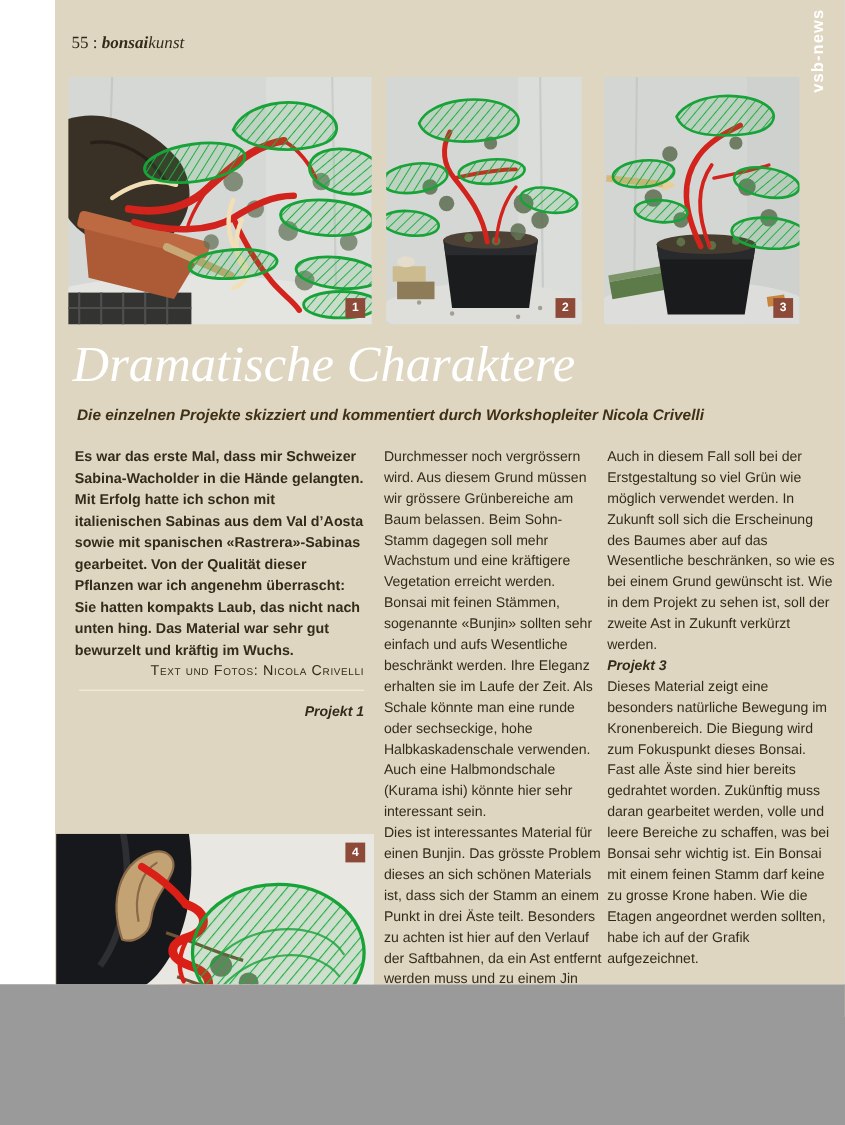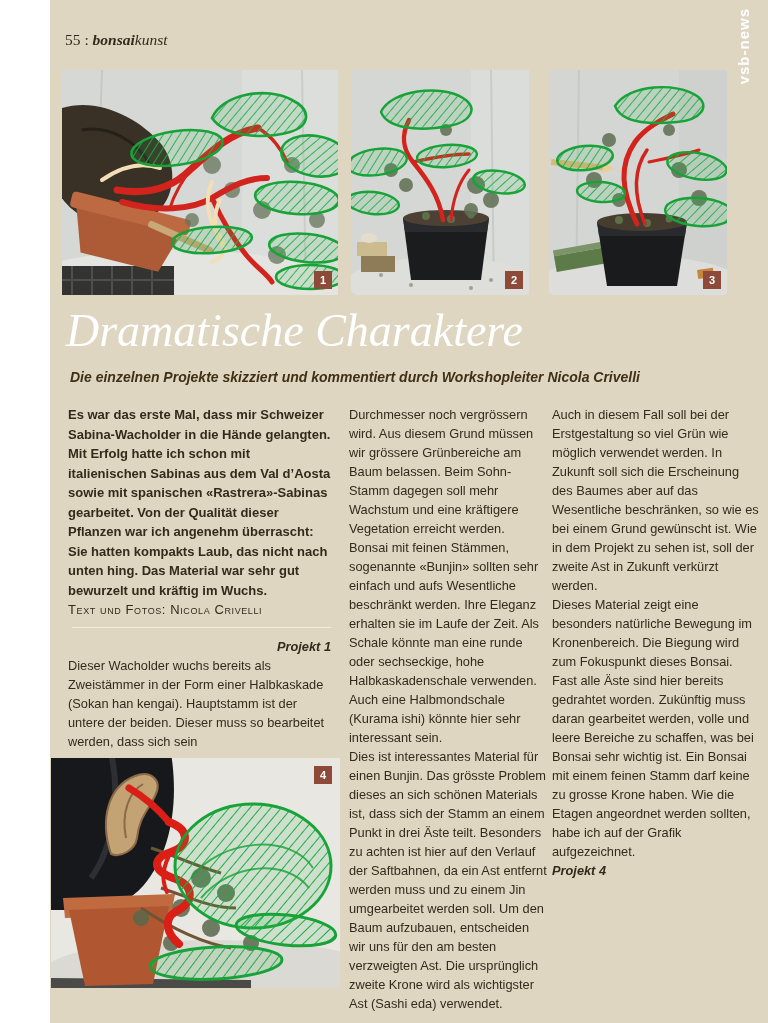--- a/index.html
+++ b/index.html
@@ -1,16 +1,16 @@
 <!DOCTYPE html>
 <html style="--page-tan: #ded6c1; --margin-white: #ffffff; --badge-brown: #8e4a38; --text-dark: #342a1b; --headline-white: #ffffff; --rule-cream: #f3eede; --sketch-green: #17a338; --sketch-red: #d2231c;"><head>
 <meta charset="utf-8">
 <style>
   html,body{margin:0;padding:0;background:#9a9a9a;}
-  .page{position:relative;width:768px;height:1023px;background:var(--margin-white,#ffffff);
+  .page{position:relative;width:768px;height:895px;background:var(--margin-white,#ffffff);
         overflow:hidden;font-family:"Liberation Sans",sans-serif;}
   .canvas{position:absolute;left:50px;top:0;width:718px;height:1023px;background:var(--page-tan,#ded6c1);}
 
   .header{position:absolute;left:65px;top:31px;font-family:"Liberation Serif",serif;
           font-size:15.5px;color:var(--text-dark,#2e2517);}
   .header .b{font-weight:bold;font-style:italic;}
   .header .l{font-style:italic;}
 
   .edge-label{position:absolute;top:8px;right:16px;color:#ffffff;font-weight:bold;font-size:15px;
               letter-spacing:1px;writing-mode:vertical-rl;transform:rotate(180deg);}
@@ -33,21 +33,21 @@
             white-space:nowrap;}
   .subtitle{position:absolute;left:70px;top:369px;font-size:14px;font-style:italic;font-weight:bold;
             color:#3f3016;white-space:nowrap;}
 
   .col{position:absolute;top:405px;font-size:12.8px;line-height:19px;color:var(--text-dark,#352b1b);}
   #col1{left:68px;width:263px;}
   #col2{left:349px;width:198px;}
   #col3{left:552px;width:209px;}
   .col p{margin:0;}
   .intro{font-weight:bold;font-size:13px;line-height:19.5px;}
-  .credit{margin-top:9px;text-align:left;font-variant:small-caps;letter-spacing:0.6px;font-size:13px;}
+  .credit{margin-top:9px;text-align:right;font-variant:small-caps;letter-spacing:0.6px;font-size:13px;}
   .rule{border:none;border-top:1.5px solid var(--rule-cream,#f3eede);margin:8px 0 9px 4px;}
   .indent{margin-left:84px;}
   .ph{font-weight:bold;font-style:italic;margin:16px 0 2px;}
   .ph.first{margin-top:2px;text-align:right;}
 </style>
 </head>
 <body>
 
 <div class="page">
   <div class="canvas"></div>
@@ -230,32 +230,31 @@
   </div>
 
   <div class="headline">Dramatische Charaktere</div>
   <div class="subtitle">Die einzelnen Projekte skizziert und kommentiert durch Workshopleiter Nicola Crivelli</div>
 
   <div class="col" id="col1">
     <p class="intro">Es war das erste Mal, dass mir Schweizer Sabina-Wacholder in die Hände gelangten. Mit Erfolg hatte ich schon mit italienischen Sabinas aus dem Val d’Aosta sowie mit spanischen «Rastrera»-Sabinas gearbeitet. Von der Qualität dieser Pflanzen war ich angenehm überrascht: Sie hatten kompakts Laub, das nicht nach unten hing. Das Material war sehr gut bewurzelt und kräftig im Wuchs.</p>
     <p class="credit">Text und Fotos: Nicola Crivelli</p>
     <hr class="rule">
     <p class="ph first indent">Projekt 1</p>
-    <p class="indent">Dieser Wacholder wuchs bereits als Zweistämmer in der Form einer Halbkaskade (Sokan han kengai). Hauptstamm ist der untere der beiden. Dieser muss so bearbeitet werden, dass sich sein</p>
   </div>
 
   <div class="col" id="col2">
     <p>Durchmesser noch vergrössern wird. Aus diesem Grund müssen wir grössere Grünbereiche am Baum belassen. Beim Sohn-Stamm dagegen soll mehr Wachstum und eine kräftigere Vegetation erreicht werden. Bonsai mit feinen Stämmen, sogenannte «Bunjin» sollten sehr einfach und aufs Wesentliche beschränkt werden. Ihre Eleganz erhalten sie im Laufe der Zeit. Als Schale könnte man eine runde oder sechseckige, hohe Halbkaskadenschale verwenden. Auch eine Halbmondschale (Kurama ishi) könnte hier sehr interessant sein.</p>
     <p>Dies ist interessantes Material für einen Bunjin. Das grösste Problem dieses an sich schönen Materials ist, dass sich der Stamm an einem Punkt in drei Äste teilt. Besonders zu achten ist hier auf den Verlauf der Saftbahnen, da ein Ast entfernt werden muss und zu einem Jin umgearbeitet werden soll. Um den Baum aufzubauen, entscheiden wir uns für den am besten verzweigten Ast. Die ursprünglich zweite Krone wird als wichtigster Ast (Sashi eda) verwendet.</p>
   </div>
 
   <div class="col" id="col3">
     <p>Auch in diesem Fall soll bei der Erstgestaltung so viel Grün wie möglich verwendet werden. In Zukunft soll sich die Erscheinung des Baumes aber auf das Wesentliche beschränken, so wie es bei einem Grund gewünscht ist. Wie in dem Projekt zu sehen ist, soll der zweite Ast in Zukunft verkürzt werden.</p>
+    <p class="ph">Projekt 3</p>
     <p>Dieses Material zeigt eine besonders natürliche Bewegung im Kronenbereich. Die Biegung wird zum Fokuspunkt dieses Bonsai. Fast alle Äste sind hier bereits gedrahtet worden. Zukünftig muss daran gearbeitet werden, volle und leere Bereiche zu schaffen, was bei Bonsai sehr wichtig ist. Ein Bonsai mit einem feinen Stamm darf keine zu grosse Krone haben. Wie die Etagen angeordnet werden sollten, habe ich auf der Grafik aufgezeichnet.</p>
-    <p class="ph">Projekt 4</p>
   </div>
 
   <div id="photo4">
     <svg viewBox="0 0 289 230" preserveAspectRatio="none">
       <defs>
         <pattern id="h4" width="8" height="8" patternUnits="userSpaceOnUse" patternTransform="rotate(40)">
           <rect width="8" height="8" fill="rgba(46,180,80,0.14)"></rect>
           <line x1="0" y1="0" x2="0" y2="8" stroke="#1fae42" stroke-width="2"></line>
         </pattern>
       </defs>

